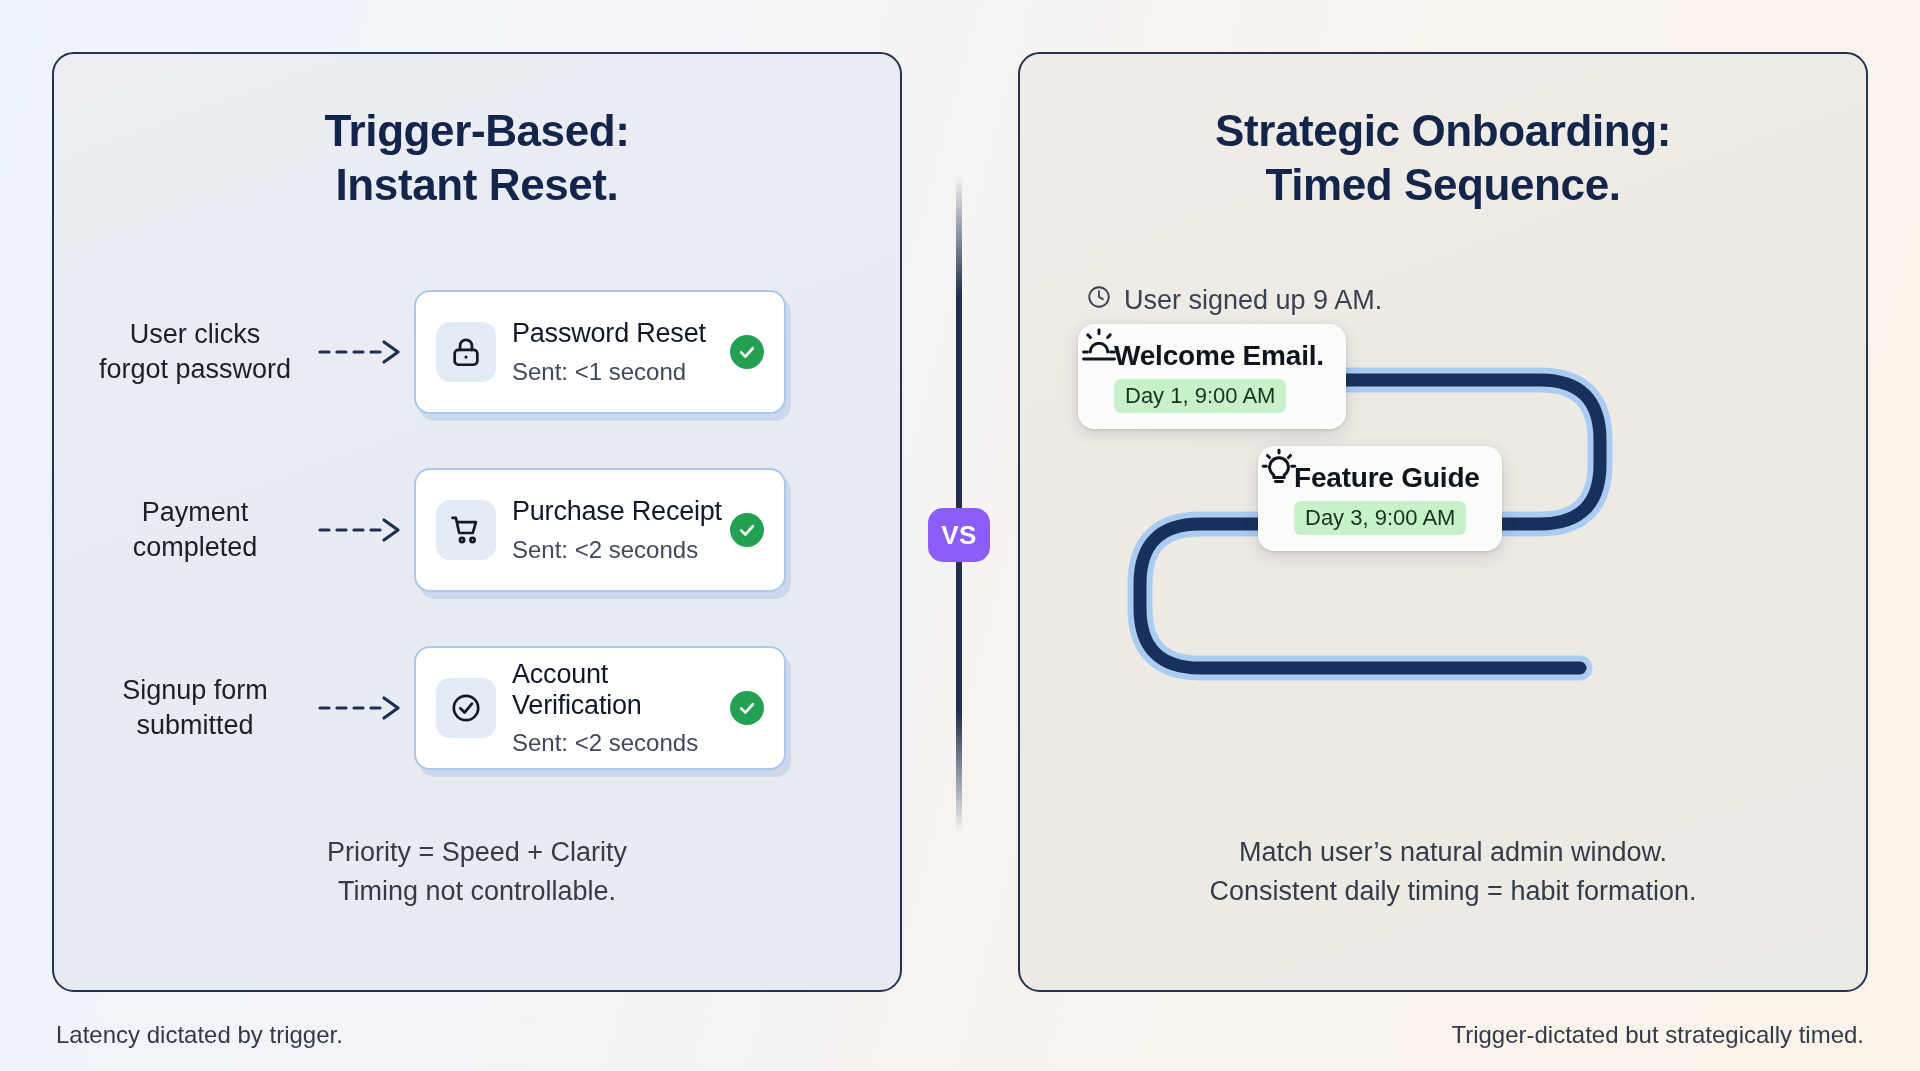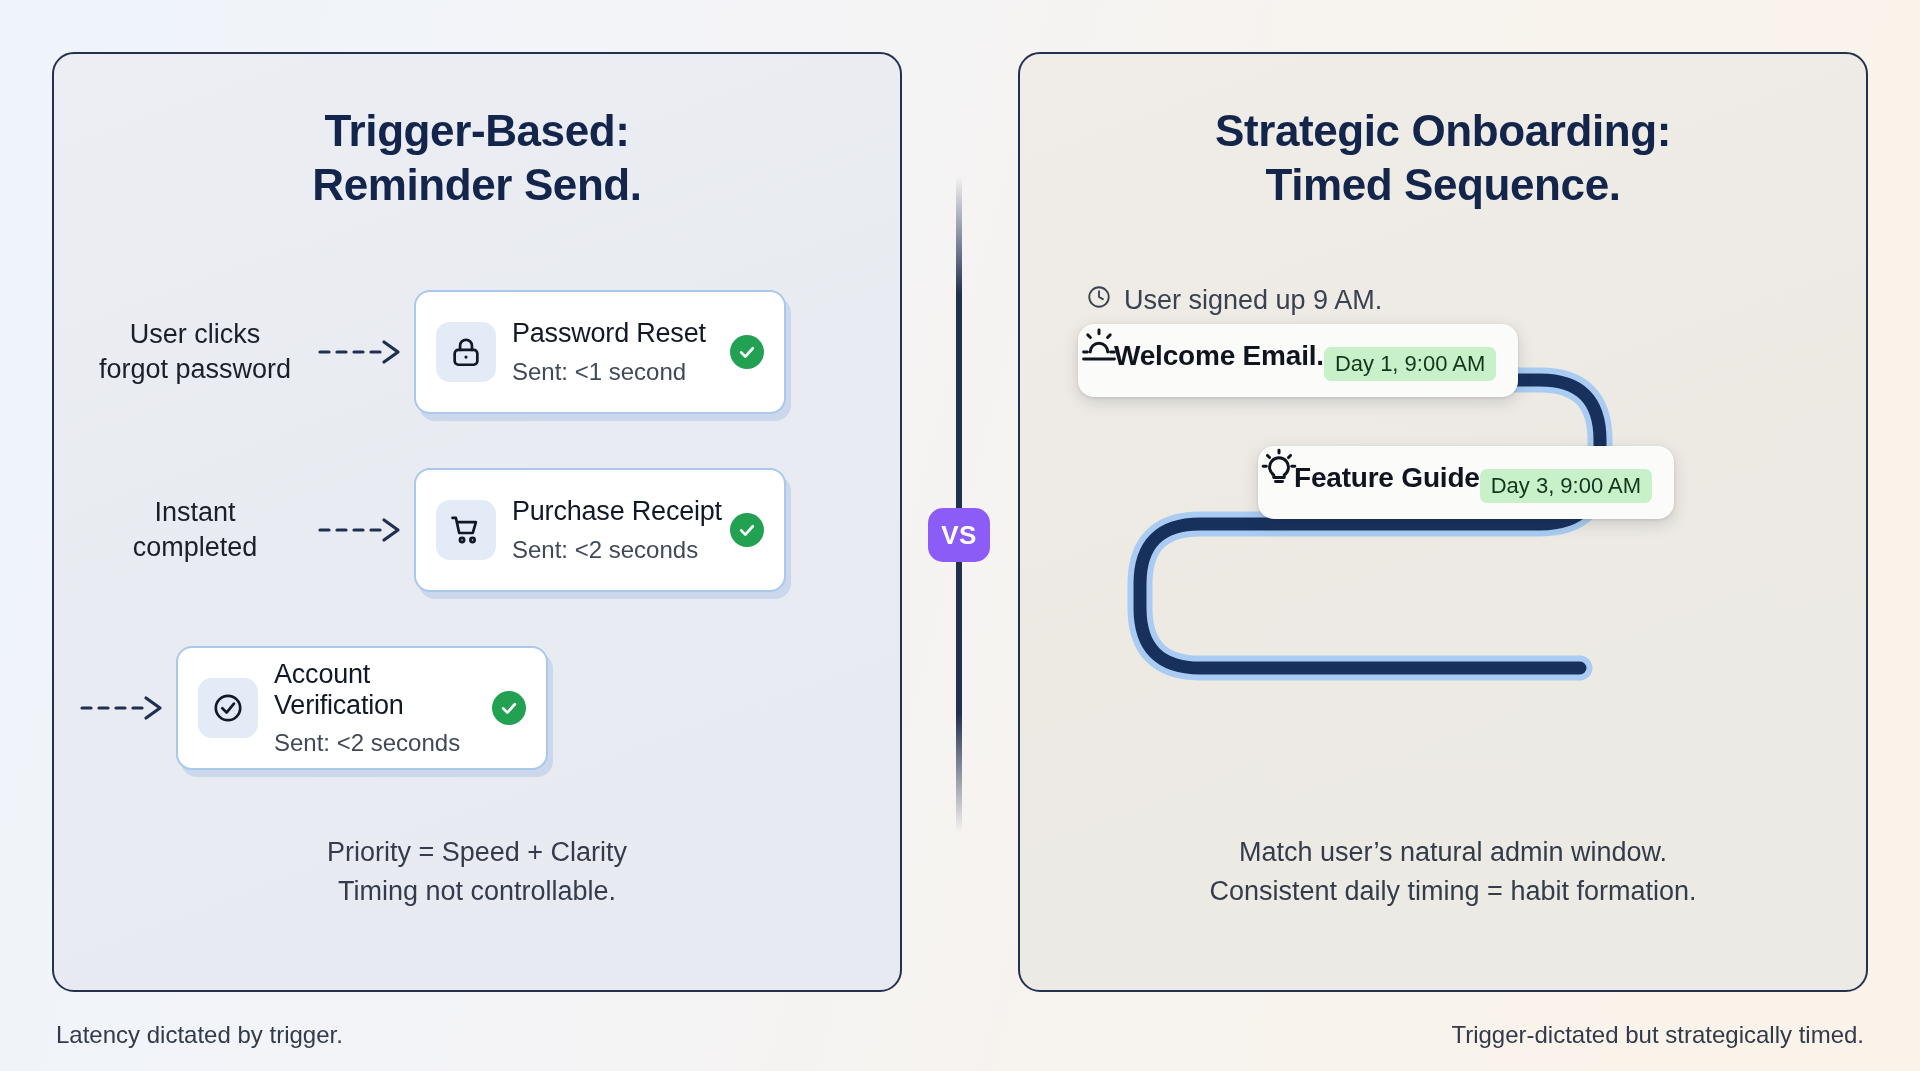--- a/index.html
+++ b/index.html
@@ -126,21 +126,21 @@
     position:absolute;
     background:#fbfbfa;
     border-radius:16px;
     box-shadow:0 5px 16px rgba(40,45,60,.17), 0 1px 3px rgba(40,45,60,.12);
     display:flex;
     align-items:center;
     padding:16px 22px;
     z-index:4;
   }
   .step-icon { flex:none; margin-right:14px; display:flex; align-items:center; }
-  .step-body { display:flex; align-items:flex-start; }
+  .step-body { display:flex; flex-direction:column; align-items:flex-start; }
   .step-title {
     font-size:28px; font-weight:bold; color:#10141f;
     line-height:1.16; letter-spacing:-0.2px; white-space:pre-line;
   }
   .day-badge {
     margin-top:7px;
     background:#c8f0c9;
     color:#14351c;
     font-size:22px;
     padding:4px 11px;
@@ -183,21 +183,21 @@
   .caption-left { left:56px; }
   .caption-right { right:56px; }
 </style>
 </head>
 <body>
 
 <div class="stage">
 
   <div class="panel panel-left">
     <div class="panel-title">Trigger-Based:
-Reminder Send.</div>
+Instant Reset.</div>
 
     <div class="rows">
 
       <div class="row">
         <div class="trigger-label">User clicks
 forgot password</div>
         <div class="arrow">
           <svg width="92" height="30" viewBox="0 0 92 30">
             <line x1="2" y1="15" x2="68" y2="15" stroke="#1f2f51" stroke-width="3.2" stroke-dasharray="9 8" stroke-linecap="round"></line>
             <polyline points="66,5 80,15 66,25" fill="none" stroke="#1f2f51" stroke-width="3.2" stroke-linecap="round" stroke-linejoin="round"></polyline>
@@ -217,21 +217,21 @@
           </div>
           <div class="check">
             <svg width="20" height="20" viewBox="0 0 24 24" fill="none" stroke="#ffffff" stroke-width="3.2" stroke-linecap="round" stroke-linejoin="round">
               <polyline points="5,12.5 10,17.5 19,7.5"></polyline>
             </svg>
           </div>
         </div>
       </div>
 
       <div class="row">
-        <div class="trigger-label">Instant
+        <div class="trigger-label">Payment
 completed</div>
         <div class="arrow">
           <svg width="92" height="30" viewBox="0 0 92 30">
             <line x1="2" y1="15" x2="68" y2="15" stroke="#1f2f51" stroke-width="3.2" stroke-dasharray="9 8" stroke-linecap="round"></line>
             <polyline points="66,5 80,15 66,25" fill="none" stroke="#1f2f51" stroke-width="3.2" stroke-linecap="round" stroke-linejoin="round"></polyline>
           </svg>
         </div>
         <div class="email-card">
           <div class="card-icon">
             <svg width="34" height="34" viewBox="0 0 24 24" fill="none" stroke="#111827" stroke-width="1.9" stroke-linecap="round" stroke-linejoin="round">
@@ -246,20 +246,22 @@
           </div>
           <div class="check">
             <svg width="20" height="20" viewBox="0 0 24 24" fill="none" stroke="#ffffff" stroke-width="3.2" stroke-linecap="round" stroke-linejoin="round">
               <polyline points="5,12.5 10,17.5 19,7.5"></polyline>
             </svg>
           </div>
         </div>
       </div>
 
       <div class="row">
+        <div class="trigger-label">Signup form
+submitted</div>
         <div class="arrow">
           <svg width="92" height="30" viewBox="0 0 92 30">
             <line x1="2" y1="15" x2="68" y2="15" stroke="#1f2f51" stroke-width="3.2" stroke-dasharray="9 8" stroke-linecap="round"></line>
             <polyline points="66,5 80,15 66,25" fill="none" stroke="#1f2f51" stroke-width="3.2" stroke-linecap="round" stroke-linejoin="round"></polyline>
           </svg>
         </div>
         <div class="email-card">
           <div class="card-icon">
             <svg width="34" height="34" viewBox="0 0 24 24" fill="none" stroke="#111827" stroke-width="1.9" stroke-linecap="round" stroke-linejoin="round">
               <circle cx="12" cy="12" r="8.6"></circle>

